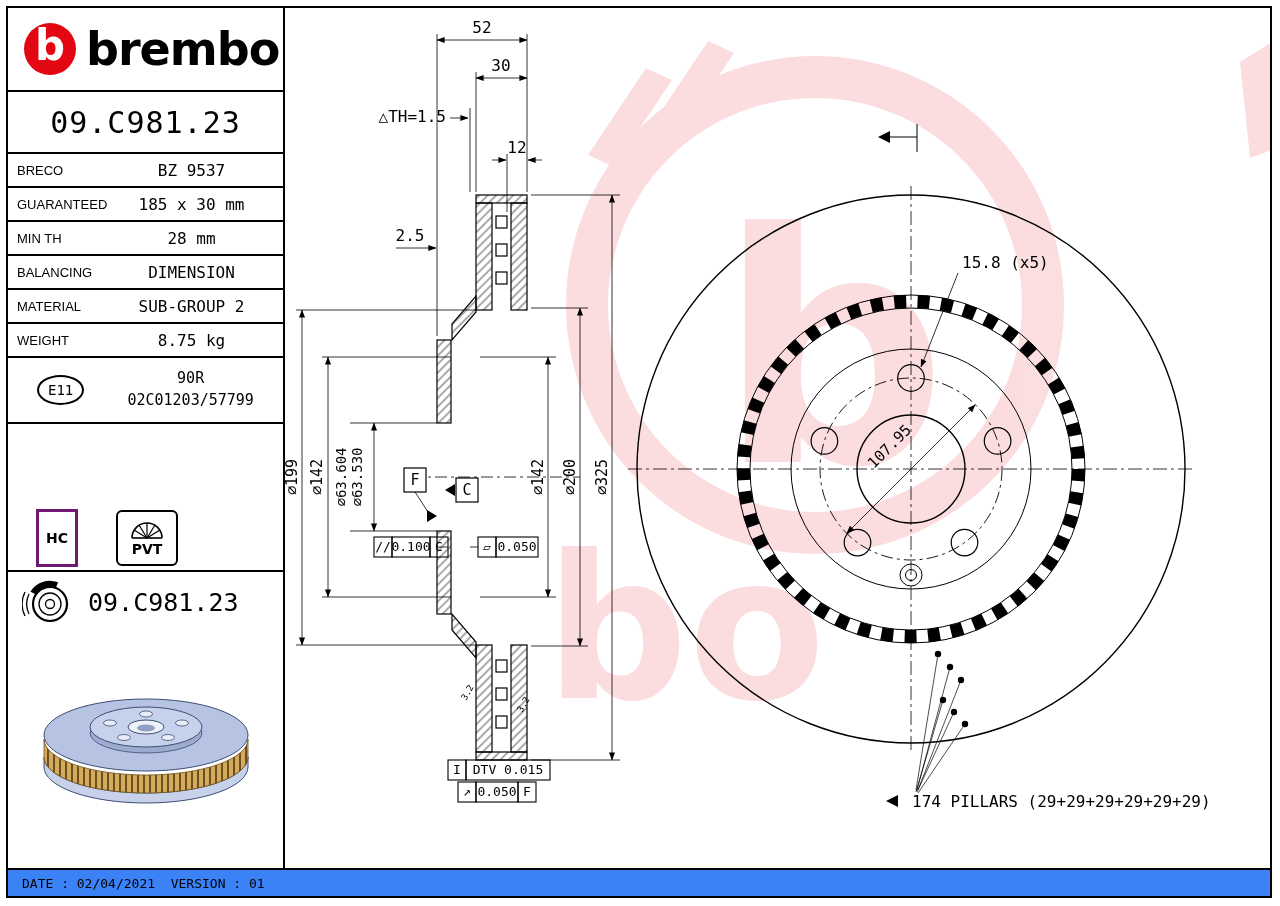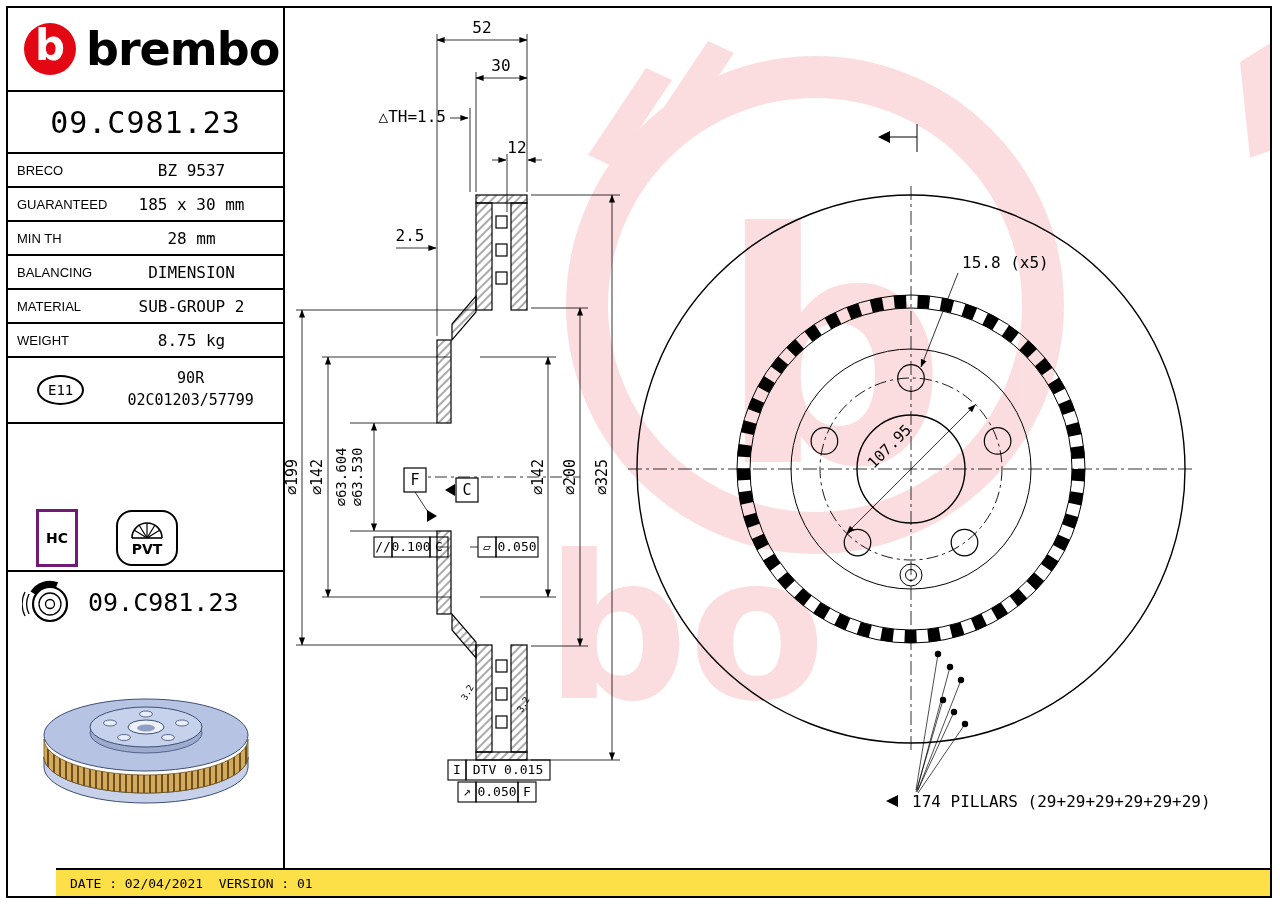--- a/index.html
+++ b/index.html
@@ -16,26 +16,26 @@
   .spec-row{height:34px;display:flex;align-items:center;}
   .spec-label{width:92px;padding-left:9px;font-family:"Liberation Sans",sans-serif;font-size:13px;}
   .spec-value{flex:1;text-align:center;font-size:16px;}
   .e11-cell{height:66px;display:flex;align-items:center;padding-left:29px;gap:14px;}
   .e11-oval{border:2px solid #000;border-radius:50%;padding:5px 9px;font-size:14px;}
   .e11-text{flex:1;display:flex;flex-direction:column;align-items:center;font-size:15px;line-height:1.45;}
   .spacer{height:82px;}
   .badge-row{height:64px;display:flex;align-items:center;padding-left:28px;gap:38px;}
   .hc-badge{width:42px;height:58px;border:3px solid #701a75;display:flex;align-items:center;justify-content:center;
             font-family:"DejaVu Sans",sans-serif;font-weight:bold;font-size:14px;}
-  .pvt-badge{width:62px;height:56px;border:2px solid #000;border-radius:16px;display:flex;flex-direction:column;align-items:center;justify-content:center;gap:1px;
+  .pvt-badge{width:62px;height:56px;border:2px solid #000;border-radius:6px;display:flex;flex-direction:column;align-items:center;justify-content:center;gap:1px;
              font-family:"DejaVu Sans",sans-serif;font-weight:bold;font-size:14px;}
   .catalog-cell{height:62px;border-top:2px solid #000;display:flex;align-items:center;padding-left:14px;gap:16px;font-size:25px;}
   .disc-area{flex:1;display:flex;align-items:center;justify-content:center;}
   .sheet-footer{position:absolute;left:0;right:0;bottom:0;height:28px;border-top:2px solid #000;display:flex;align-items:center;
-                padding-left:14px;font-size:13px;white-space:pre;background:#fde047;z-index:3;margin-left:48px;}
+                padding-left:14px;font-size:13px;white-space:pre;background:#3b82f6;z-index:3;}
   .main-drawing{position:absolute;left:277px;top:0;width:985px;height:860px;}
 </style>
 </head>
 <body>
 
 <div class="sheet">
 
   <svg class="main-drawing" viewBox="285 8 985 860">
     <defs>
       <pattern id="hatch" width="6" height="6" patternUnits="userSpaceOnUse" patternTransform="rotate(45)">

